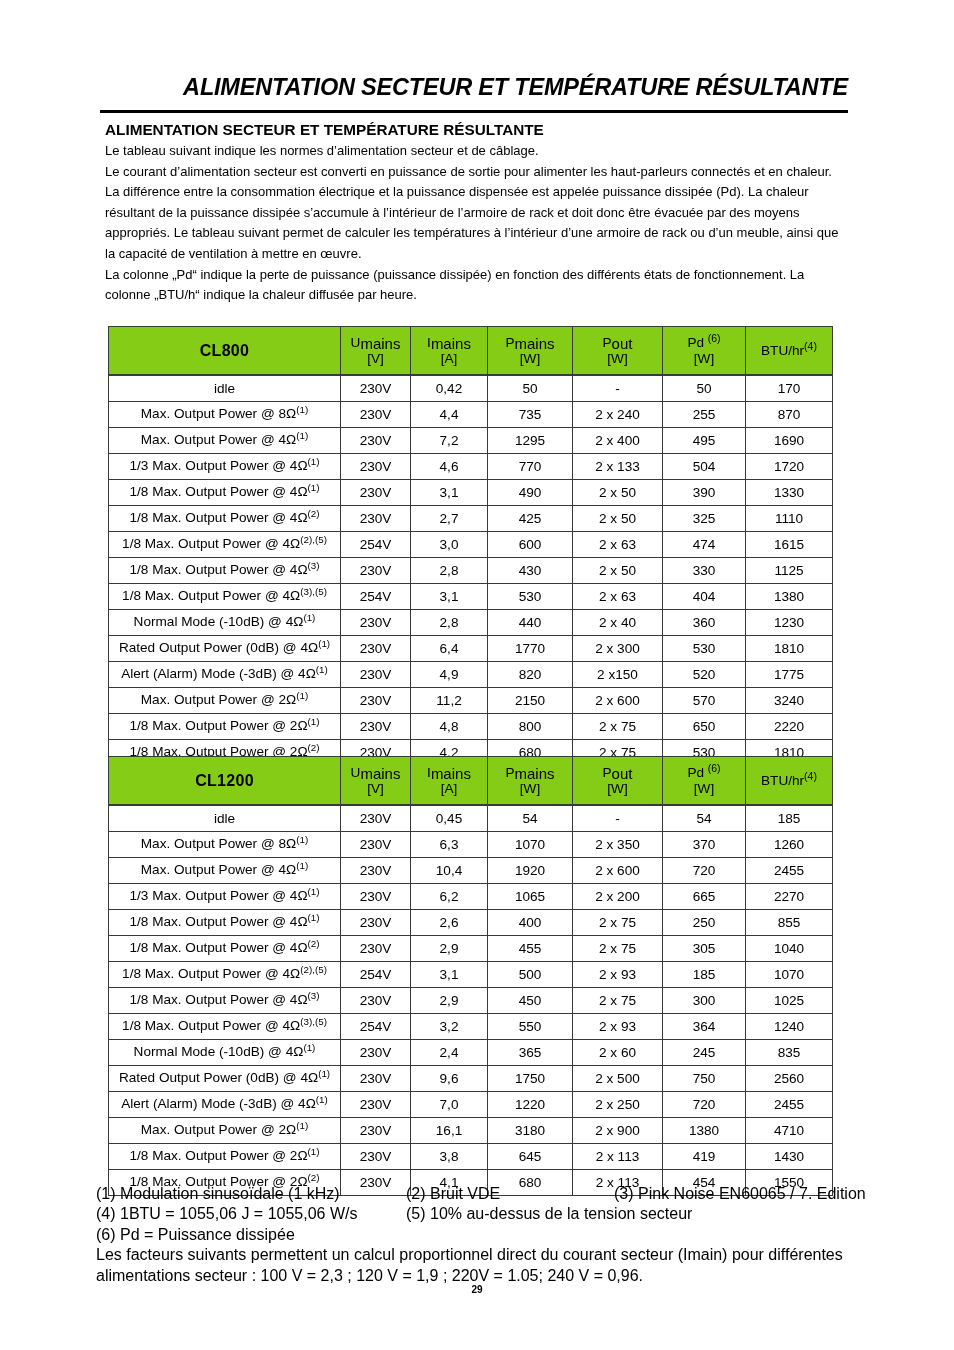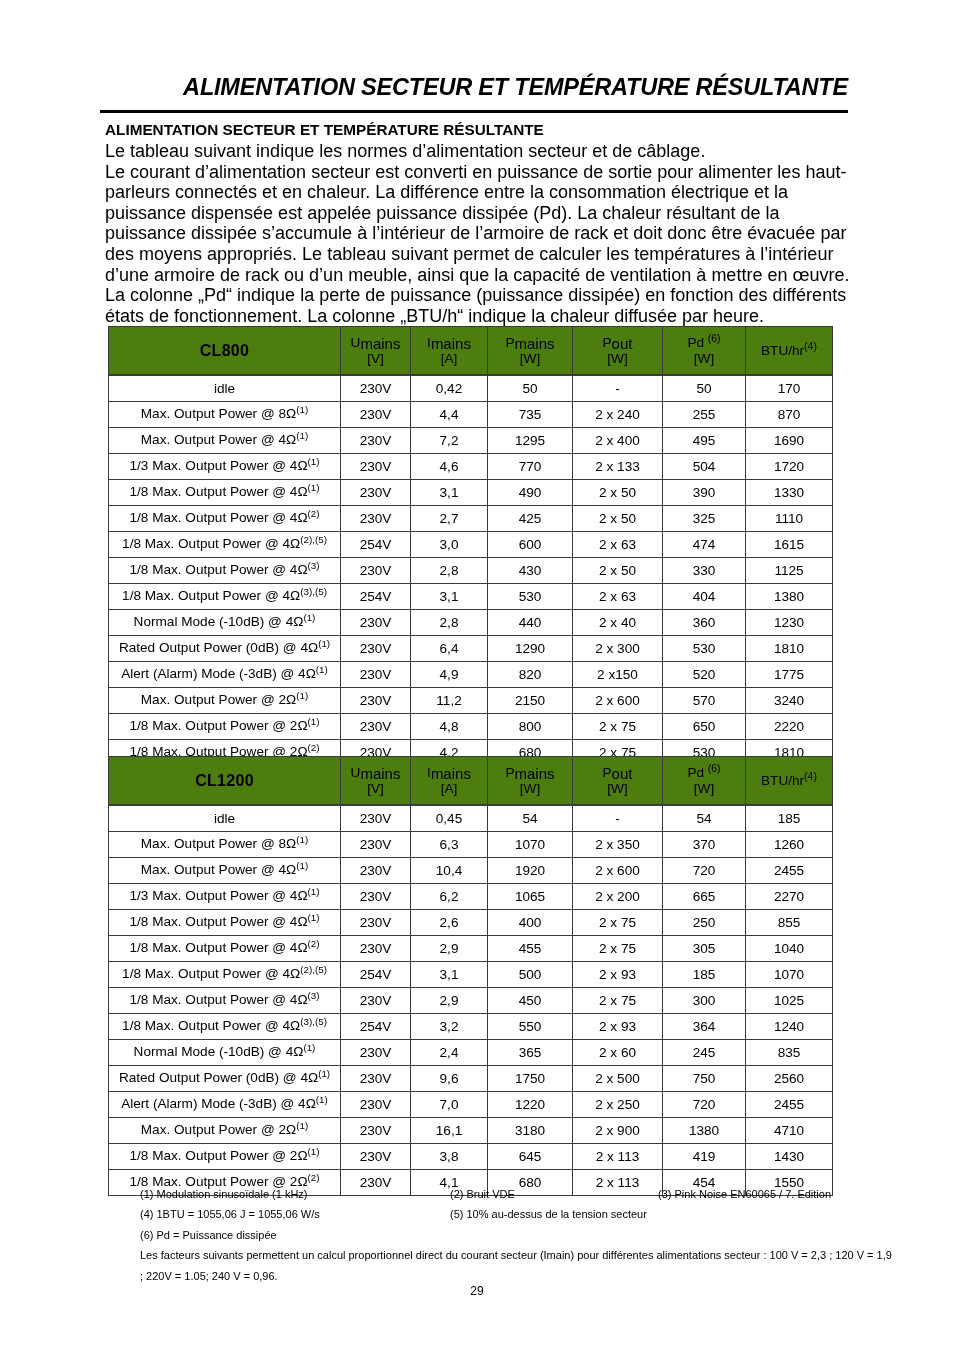--- a/index.html
+++ b/index.html
@@ -50,21 +50,21 @@
     width: 745px;
   }
   .intro h2 {
     margin: 0 0 2px 0;
     font-size: 15.3px;
     font-weight: bold;
     line-height: 19px;
   }
   .intro p {
     margin: 0;
-    font-size: 18px;
+    font-size: 13px;
     line-height: 20.6px;
     text-align: left;
   }
   
   .spec-table {
     position: absolute;
     border-collapse: collapse;
     table-layout: fixed;
     font-size: 13.6px;
     background: #fff;
@@ -83,56 +83,56 @@
   .spec-table th, .spec-table td {
     border: 1.5px solid #3a3a3a;
     text-align: center;
     vertical-align: middle;
     padding: 0;
     height: 25px;
     line-height: 16px;
     font-weight: normal;
   }
   .spec-table thead th {
-    background: #4d7c0f;
+    background: #84cc16;
     height: 47px;
     border-bottom-width: 2px;
   }
   .spec-table thead th.model {
     font-weight: bold;
     font-size: 16px;
     letter-spacing: 0.3px;
   }
   .hdr-sym { display: block; }
   .hdr-unit { display: block; }
   sub { font-size: 15px; vertical-align: baseline; position: relative; bottom: -2px; }
   sup { font-size: 9.8px; vertical-align: baseline; position: relative; top: -5px; }
   .hdr-sup { font-size: 10.5px; vertical-align: baseline; position: relative; top: -5px; }
   .mode-cell { white-space: nowrap; }
   
   .footnotes {
     position: absolute;
     left: 96px;
     top: 1168px;
     width: 756px;
-    font-size: 11px;
+    font-size: 16px;
     line-height: 20.4px;
-    margin-left: 44px;
   }
   .fn-row { display: block; white-space: pre; }
   .fn-col-a { display: inline-block; width: 310px; }
   .fn-col-b { display: inline-block; width: 208px; }
   .fn-para { display: block; white-space: normal; }
   .page-number {
     position: absolute;
     left: 0;
     top: 1268px;
     width: 954px;
     text-align: center;
-    font-size: 12px;
+    font-size: 10px;
+    font-weight: bold;
   }
 </style>
 </head>
 <body>
 
 <div class="page">
 
   <div class="doc-title">ALIMENTATION SECTEUR ET TEMPÉRATURE RÉSULTANTE</div>
   <div class="title-rule"></div>
 
@@ -269,21 +269,21 @@
           <td>2,8</td>
           <td>440</td>
           <td>2 x 40</td>
           <td>360</td>
           <td>1230</td>
         </tr>
         <tr>
           <td class="mode-cell">Rated Output Power (0dB) @ 4Ω<sup>(1)</sup></td>
           <td>230V</td>
           <td>6,4</td>
-          <td>1290</td>
+          <td>1770</td>
           <td>2 x 300</td>
           <td>530</td>
           <td>1810</td>
         </tr>
         <tr>
           <td class="mode-cell">Alert (Alarm) Mode (-3dB) @ 4Ω<sup>(1)</sup></td>
           <td>230V</td>
           <td>4,9</td>
           <td>820</td>
           <td>2 x150</td>

